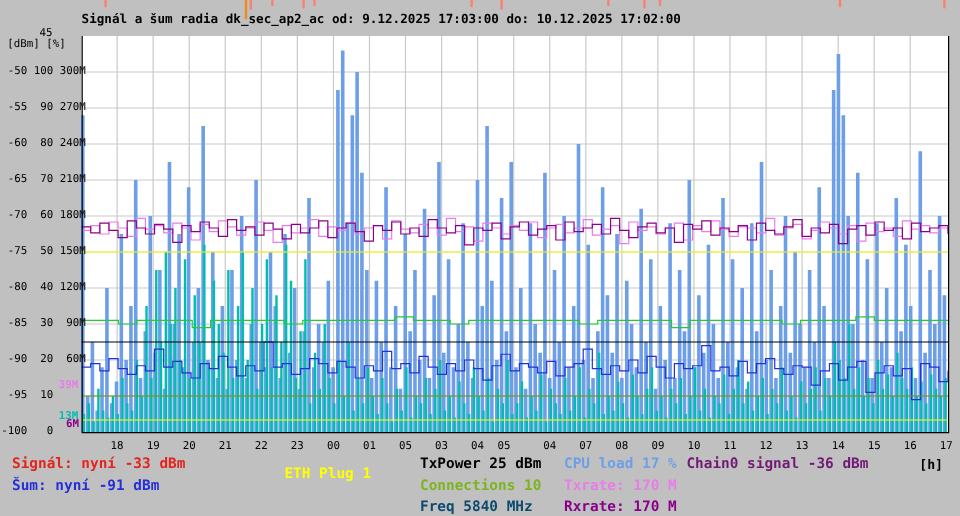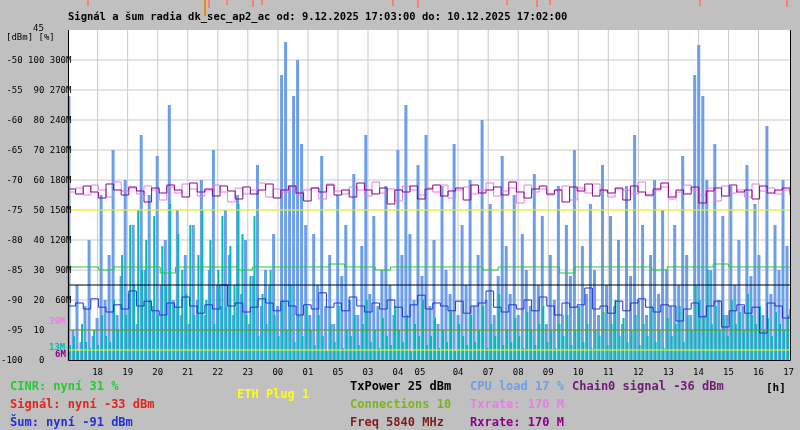--- a/index.html
+++ b/index.html
@@ -127,19 +127,19 @@
       <div class="xlbl" style="left: 594.331px;">11</div>
       <div class="xlbl" style="left: 624.374px;">12</div>
       <div class="xlbl" style="left: 654.417px;">13</div>
       <div class="xlbl" style="left: 684.46px;">14</div>
       <div class="xlbl" style="left: 714.503px;">15</div>
       <div class="xlbl" style="left: 744.546px;">16</div>
       <div class="xlbl" style="left: 774.589px;">17</div>
     </div>
   <div class="hunit">[h]</div>
   <div id="legend">
-      <div class="lcol lc0"><div style="color: rgb(34, 203, 48);">CINR: nyní 31 %</div><div style="color: rgb(227, 36, 28);">Signál: nyní -33 dBm</div><div style="color: rgb(36, 48, 214);">Šum: nyní -91 dBm</div></div>
+      <div class="lcol lc0"><div style="color: rgb(227, 36, 28);">Signál: nyní -33 dBm</div><div style="color: rgb(36, 48, 214);">Šum: nyní -91 dBm</div></div>
       <div class="lcol lc1"><div style="color: rgb(255, 255, 0);">ETH Plug 1</div></div>
-      <div class="lcol lc2"><div style="color: rgb(0, 0, 0);">TxPower 25 dBm</div><div style="color: rgb(124, 180, 30);">Connections 10</div><div style="color: #7f1d1d;">Freq 5840 MHz</div></div>
+      <div class="lcol lc2"><div style="color: rgb(0, 0, 0);">TxPower 25 dBm</div><div style="color: rgb(124, 180, 30);">Connections 10</div><div style="color: #0c4a6e;">Freq 5840 MHz</div></div>
       <div class="lcol lc3"><div style="color: rgb(109, 159, 232);">CPU load 17 %</div><div style="color: rgb(232, 125, 232);">Txrate: 170 M</div><div style="color: rgb(139, 0, 139);">Rxrate: 170 M</div></div>
       <div class="lcol lc4"><div style="color: #701a75;">Chain0 signal -36 dBm</div></div>
     </div>
 </div>
 
 </body></html>

